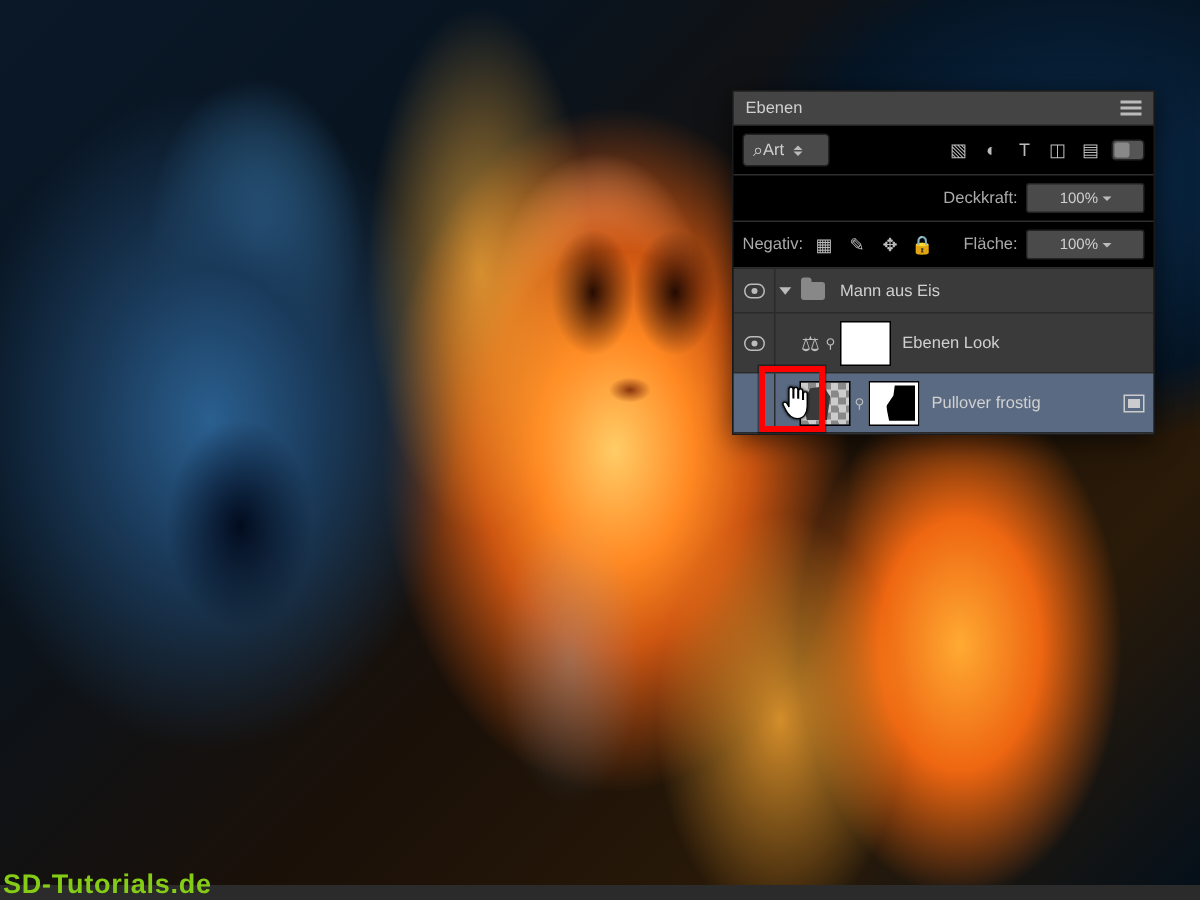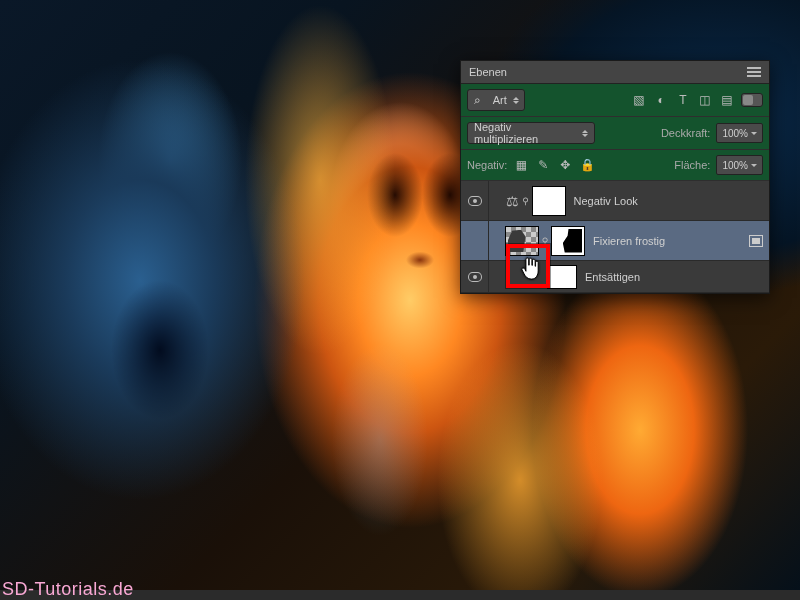--- a/index.html
+++ b/index.html
@@ -21,35 +21,35 @@
       radial-gradient(ellipse 20px 12px at 420px 260px,#8a5030 0%,transparent 70%),
       radial-gradient(ellipse 70px 100px at 160px 350px,#0a2a4a 0%,transparent 70%);
     mix-blend-mode:multiply;
   }
   .canvas::after{content:"";position:absolute;inset:0;
     background:
       radial-gradient(ellipse 150px 350px at 320px 180px,rgba(255,180,60,.7) 0%,transparent 50%),
       radial-gradient(ellipse 150px 250px at 520px 480px,rgba(255,170,50,.8) 0%,transparent 55%),
       radial-gradient(ellipse 80px 160px at 380px 440px,rgba(120,200,255,.25) 0%,transparent 60%);
   }
-  .watermark{position:absolute;left:2px;bottom:0;color:#f9a8d4;font-weight:normal;font-size:18px;letter-spacing:.5px}
+  .watermark{position:absolute;left:2px;bottom:0;color:#84cc16;font-weight:bold;font-size:18px;letter-spacing:.5px}
 
-  .panel{position:absolute;right:30px;top:60px;width:310px;background:#14532d;border:1px solid #1a1a1a;color:#d0d0d0;font-size:11px;box-shadow:0 4px 18px rgba(0,0,0,.6)}
+  .panel{position:absolute;right:30px;top:60px;width:282px;background:#000000;border:1px solid #1a1a1a;color:#d0d0d0;font-size:11px;box-shadow:0 4px 18px rgba(0,0,0,.6)}
   .p-tab{background:#444;padding:5px 8px;display:flex;align-items:center;justify-content:space-between;border-bottom:1px solid #222}
   .p-tab .menu{width:14px;height:10px;background:linear-gradient(#bbb,#bbb) 0 0/100% 2px no-repeat,linear-gradient(#bbb,#bbb) 0 4px/100% 2px no-repeat,linear-gradient(#bbb,#bbb) 0 8px/100% 2px no-repeat}
 
   .p-row{display:flex;align-items:center;gap:6px;padding:5px 6px;border-bottom:1px solid #2e2e2e}
   .sel{display:flex;align-items:center;background:#4a4a4a;border:1px solid #222;border-radius:3px;height:22px;padding:0 6px}
   .sel .arr{margin-left:6px;display:flex;flex-direction:column;gap:1px}
   .sel .arr span{width:0;height:0;border-left:3px solid transparent;border-right:3px solid transparent}
   .sel .arr .u{border-bottom:3px solid #bbb}
   .sel .arr .d{border-top:3px solid #bbb}
   .ic{width:16px;height:16px;display:flex;align-items:center;justify-content:center;color:#bbb;font-size:12px}
   .lbl{color:#aaa;font-size:11px}
-  .val{background:#4a4a4a;border:1px solid #222;padding:2px 5px;border-radius:2px;font-size:10px;display:flex;align-items:center;gap:3px;height:20px}
+  .val{background:#4a4a4a;border:1px solid #222;padding:2px 21px;border-radius:2px;font-size:10px;display:flex;align-items:center;gap:3px;height:20px}
   .val .d{width:0;height:0;border-left:3px solid transparent;border-right:3px solid transparent;border-top:3px solid #bbb}
 
   .layers{max-height:190px;overflow:hidden;background:#3a3a3a}
   .layer{display:flex;align-items:center;border-bottom:1px solid #2a2a2a;height:40px;position:relative}
   .layer.sel-row{background:#5a6a82}
   .layer.group{height:30px}
   .vis{width:28px;height:100%;display:flex;align-items:center;justify-content:center;border-right:1px solid #2a2a2a}
   .eye{width:14px;height:10px;border:1px solid #bbb;border-radius:60% 60% 60% 60%/90% 90% 90% 90%;position:relative}
   .eye::after{content:"";position:absolute;left:4px;top:2px;width:4px;height:4px;border-radius:50%;background:#bbb}
   .indent{width:14px}
@@ -81,46 +81,38 @@
 
 <div class="panel">
   <div class="p-tab">
     <span>Ebenen</span>
     <span class="menu"></span>
   </div>
 
   <div class="p-row">
     <div class="sel" style="width:58px">
       <span style="font-size:12px">⌕</span>
-      <span style="margin-left:12px">Art</span>
+      <span style="margin-left:0">Art</span>
       <span class="arr">
           <span class="u"></span>
           <span class="d"></span>
         </span>
     </div>
     <span class="spacer"></span>
     <span class="ic">▧</span>
     <span class="ic">◐</span>
     <span class="ic">T</span>
     <span class="ic">◫</span>
     <span class="ic">▤</span>
     <span class="ic" style="width:22px;border:1px solid #222;border-radius:3px;height:14px;background:#555;position:relative">
         <span style="position:absolute;left:1px;top:1px;width:10px;height:10px;background:#888;border-radius:2px"></span>
       </span>
   </div>
 
   <div class="p-row">
-    <div class="sel" style="width:128px">
-      <span>Negativ multiplizieren</span>
-      <span class="spacer"></span>
-      <span class="arr">
-          <span class="u"></span>
-          <span class="d"></span>
-        </span>
-    </div>
     <span class="spacer"></span>
     <span class="lbl">Deckkraft:</span>
     <span class="val">
         <span>100%</span>
         <span class="d"></span>
       </span>
   </div>
 
   <div class="p-row">
     <span class="lbl">Negativ:</span>
@@ -130,51 +122,50 @@
     <span class="ic">🔒</span>
     <span class="spacer"></span>
     <span class="lbl">Fläche:</span>
     <span class="val">
         <span>100%</span>
         <span class="d"></span>
       </span>
   </div>
 
   <div class="layers">
+    <div class="layer group">
+      <div class="vis">
+          <span class="eye"></span>
+        </div>
+      <span class="tw open"></span>
+      <span class="folder"></span>
+      <span class="lname">Mann aus Eis</span>
+    </div>
 
     <div class="layer">
       <div class="vis">
           <span class="eye"></span>
         </div>
       <span class="indent"></span>
       <span class="scales">⚖</span>
       <span class="link">⚲</span>
       <div class="thumb"></div>
-      <span class="lname">Negativ Look</span>
+      <span class="lname">Ebenen Look</span>
     </div>
 
     <div class="layer sel-row">
       <div class="vis"></div>
       <span class="indent"></span>
       <div class="thumb checker"></div>
       <span class="link">⚲</span>
       <div class="thumb mask"></div>
-      <span class="lname">Fixieren frostig</span>
+      <span class="lname">Pullover frostig</span>
       <span class="fx"></span>
     </div>
 
-    <div class="layer" style="height:32px">
-      <div class="vis">
-          <span class="eye"></span>
-        </div>
-      <span class="indent"></span>
-      <span style="width:42px"></span>
-      <div class="thumb" style="height:24px;width:30px"></div>
-      <span class="lname">Entsättigen</span>
-    </div>
   </div>
 </div>
 
 <div class="highlight"></div>
 <div class="cursor">
   <svg viewBox="0 0 24 28">
       <path fill="#fff" stroke="#000" stroke-width="1" d="M8 2c1 0 1.5 .8 1.5 1.8v6h.5V4c0-1 .7-1.7 1.5-1.7s1.5 .7 1.5 1.7v6h.5V5c0-1 .7-1.6 1.5-1.6s1.5 .6 1.5 1.6v6h.5V7c0-1 .6-1.5 1.4-1.5s1.4 .6 1.4 1.5v9c0 4-2 9-7 9s-7-3-8.5-6l-2-4c-.5-1 .2-2 1.2-2 .9 0 1.5 .6 2 1.5l1 2V3.8C6.5 2.8 7 2 8 2z"></path>
     </svg>
 </div>
 

